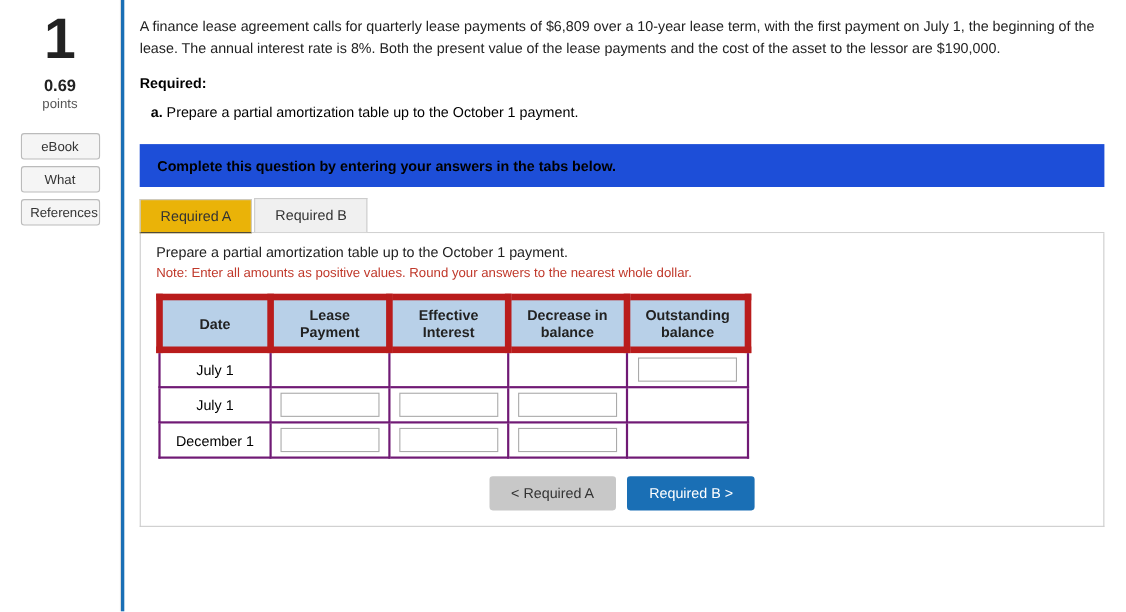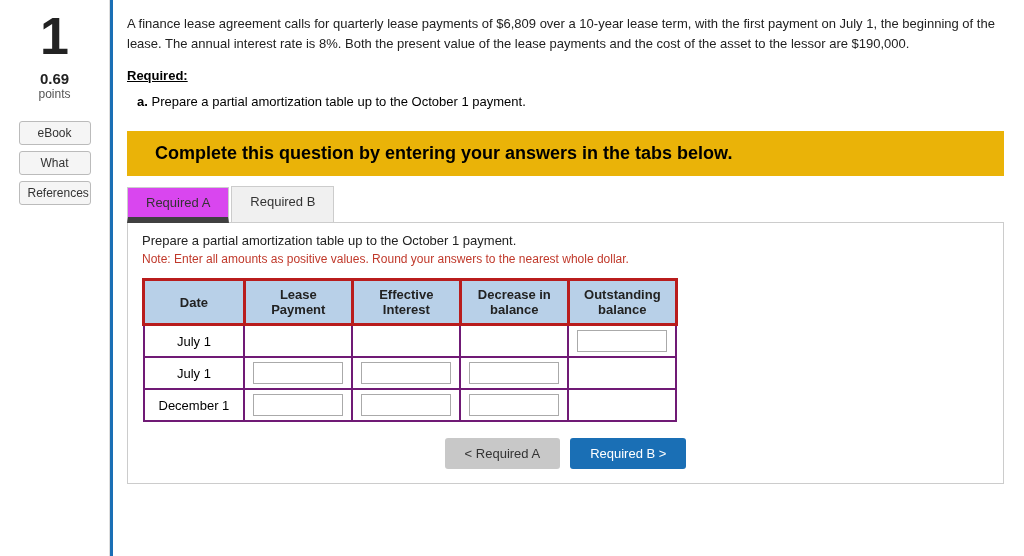--- a/index.html
+++ b/index.html
@@ -56,58 +56,57 @@
     .question-text {
       font-size: 13px;
       color: #222;
       line-height: 1.55;
       margin-bottom: 14px;
     }
     .required-label {
       font-weight: bold;
       font-size: 13px;
       margin-bottom: 8px;
-      text-decoration: underline;
     }
     .required-items {
       font-size: 13px;
       line-height: 1.7;
       margin-bottom: 14px;
       padding-left: 10px;
     }
     .required-items .item-a { margin-bottom: 18px; }
 
     
     .complete-box {
-      background: #eab308;
-      padding: 12px 28px;
+      background: #1d4ed8;
+      padding: 12px 16px;
       margin-bottom: 10px;
-      font-size: 18px;
+      font-size: 13px;
       font-weight: bold;
     }
 
     
     .tabs-container {
       display: flex;
       border-bottom: 1px solid #ccc;
       margin-bottom: 0;
     }
     .tab {
       padding: 7px 18px;
       border: 1px solid #ccc;
       border-bottom: none;
       background: #f0f0f0;
       cursor: pointer;
       font-size: 13px;
       color: #333;
       margin-right: 2px;
     }
     .tab.active {
-      background: #d946ef;
-      border-bottom: 6px solid #404040;
+      background: #eab308;
+      border-bottom: 1px solid #404040;
       font-weight: normal;
       position: relative;
       bottom: -1px;
     }
 
     
     .tab-content {
       border: 1px solid #ccc;
       border-top: none;
       padding: 10px 14px 14px 14px;
@@ -126,21 +125,21 @@
     }
 
     
     .amort-table {
       width: auto;
       border-collapse: collapse;
       font-size: 13px;
     }
     .amort-table th {
       background: #b8d0e8;
-      border: 3px solid #b91c1c;
+      border: 6px solid #b91c1c;
       padding: 6px 14px;
       text-align: center;
       font-weight: bold;
       color: #222;
     }
     .amort-table td {
       border: 2px solid #701a75;
       padding: 4px 8px;
       text-align: center;
     }

